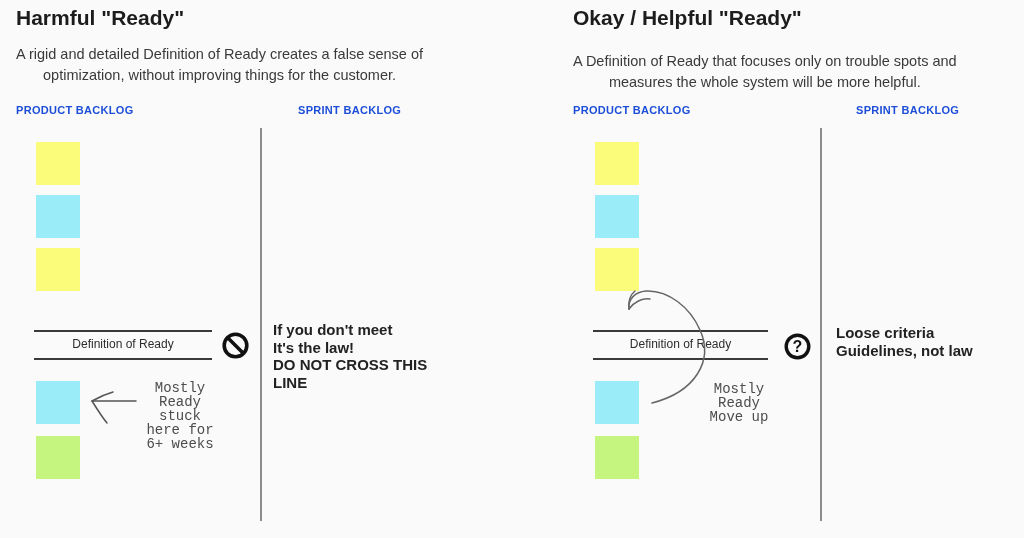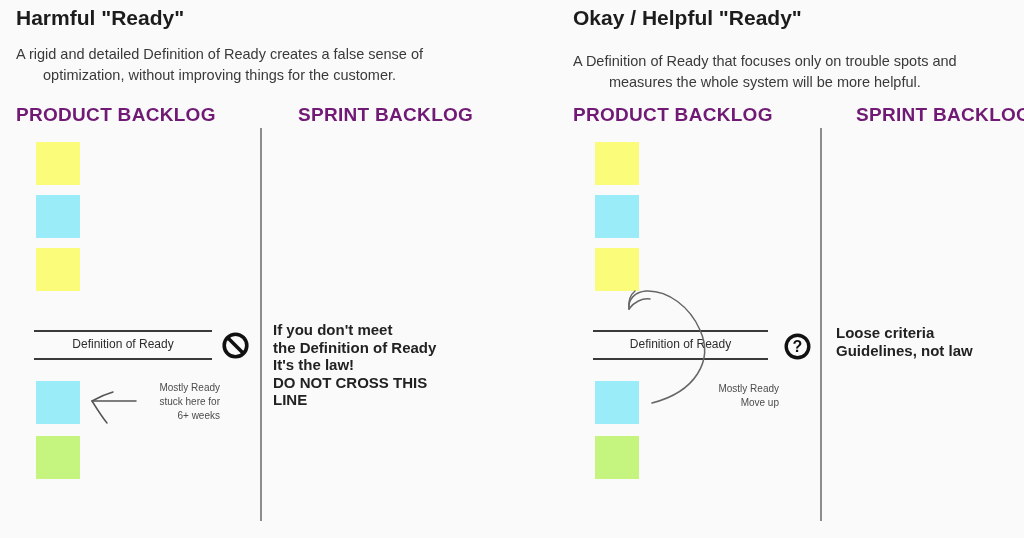--- a/index.html
+++ b/index.html
@@ -4,29 +4,29 @@
 <style>
   html,body { margin:0; padding:0; background:#fafafa; }
   .canvas {
     position:relative; width:1024px; height:538px;
     background:var(--background, #fafafa);
     font-family:"Liberation Sans", sans-serif;
     overflow:hidden;
   }
   .panel-title { position:absolute; font-size:21px; font-weight:700; color:#1c1c1c; white-space:nowrap; }
   .panel-sub   { position:absolute; font-size:14.5px; line-height:21px; color:#3a3a3a; white-space:nowrap;text-align:center; }
-  .col-header  { position:absolute; font-size:19px; font-weight:700; letter-spacing:.3px; color:#701a75; white-space:nowrap; }
+  .col-header  { position:absolute; font-size:11px; font-weight:700; letter-spacing:.3px; color:#1d4ed8; white-space:nowrap; }
   .divider     { position:absolute; top:128px; width:2px; height:393px; background:var(--divider, #8c8c8c); }
   .note        { position:absolute; width:44px; height:43px; }
   .note.yellow { background:var(--note-yellow, #fafc7a); }
   .note.cyan   { background:var(--note-cyan, #9aecf9); }
   .note.green  { background:var(--note-green, #c5f57e); }
   .dor-line    { position:absolute; height:2px; background:var(--line, #3a3a3a); }
   .dor-label   { position:absolute; font-size:12px; color:#2d2d2d; text-align:center; }
-  .annotation  { position:absolute; font-size:10px; line-height:14px; color:#4c4c4c; text-align:right; }
+  .annotation  { position:absolute; font-size:14px; line-height:14px; color:#4c4c4c; text-align:center;font-family:Liberation Mono, monospace; }
   .message     { position:absolute; font-size:15px; font-weight:700; line-height:17.5px; color:#222; }
   svg { position:absolute; display:block; }
 </style>
 </head>
 <body>
 
 <div class="canvas">
 
   <div>
     <div class="panel-title" style="left:16px; top:6px;">Harmful "Ready"</div>
@@ -64,21 +64,20 @@
     <div class="annotation" style="left:140px; top:381px; width:80px;">
       <div>Mostly Ready</div>
       <div>stuck here for</div>
       <div>6+ weeks</div>
     </div>
 
     <div class="note green" style="left:36px; top:436px;"></div>
 
     <div class="message" style="left:273px; top:321px; width:180px;">
       <div>If you don't meet</div>
-      <div>the Definition of Ready</div>
       <div>It's the law!</div>
       <div>DO NOT CROSS THIS LINE</div>
     </div>
   </div>
 
   <div>
     <div class="panel-title" style="left:573px; top:6px;">Okay / Helpful "Ready"</div>
     <div class="panel-sub" style="left:573px; top:51px;">
       <div>A Definition of Ready that focuses only on trouble spots and</div>
       <div>measures the whole system will be more helpful.</div>

